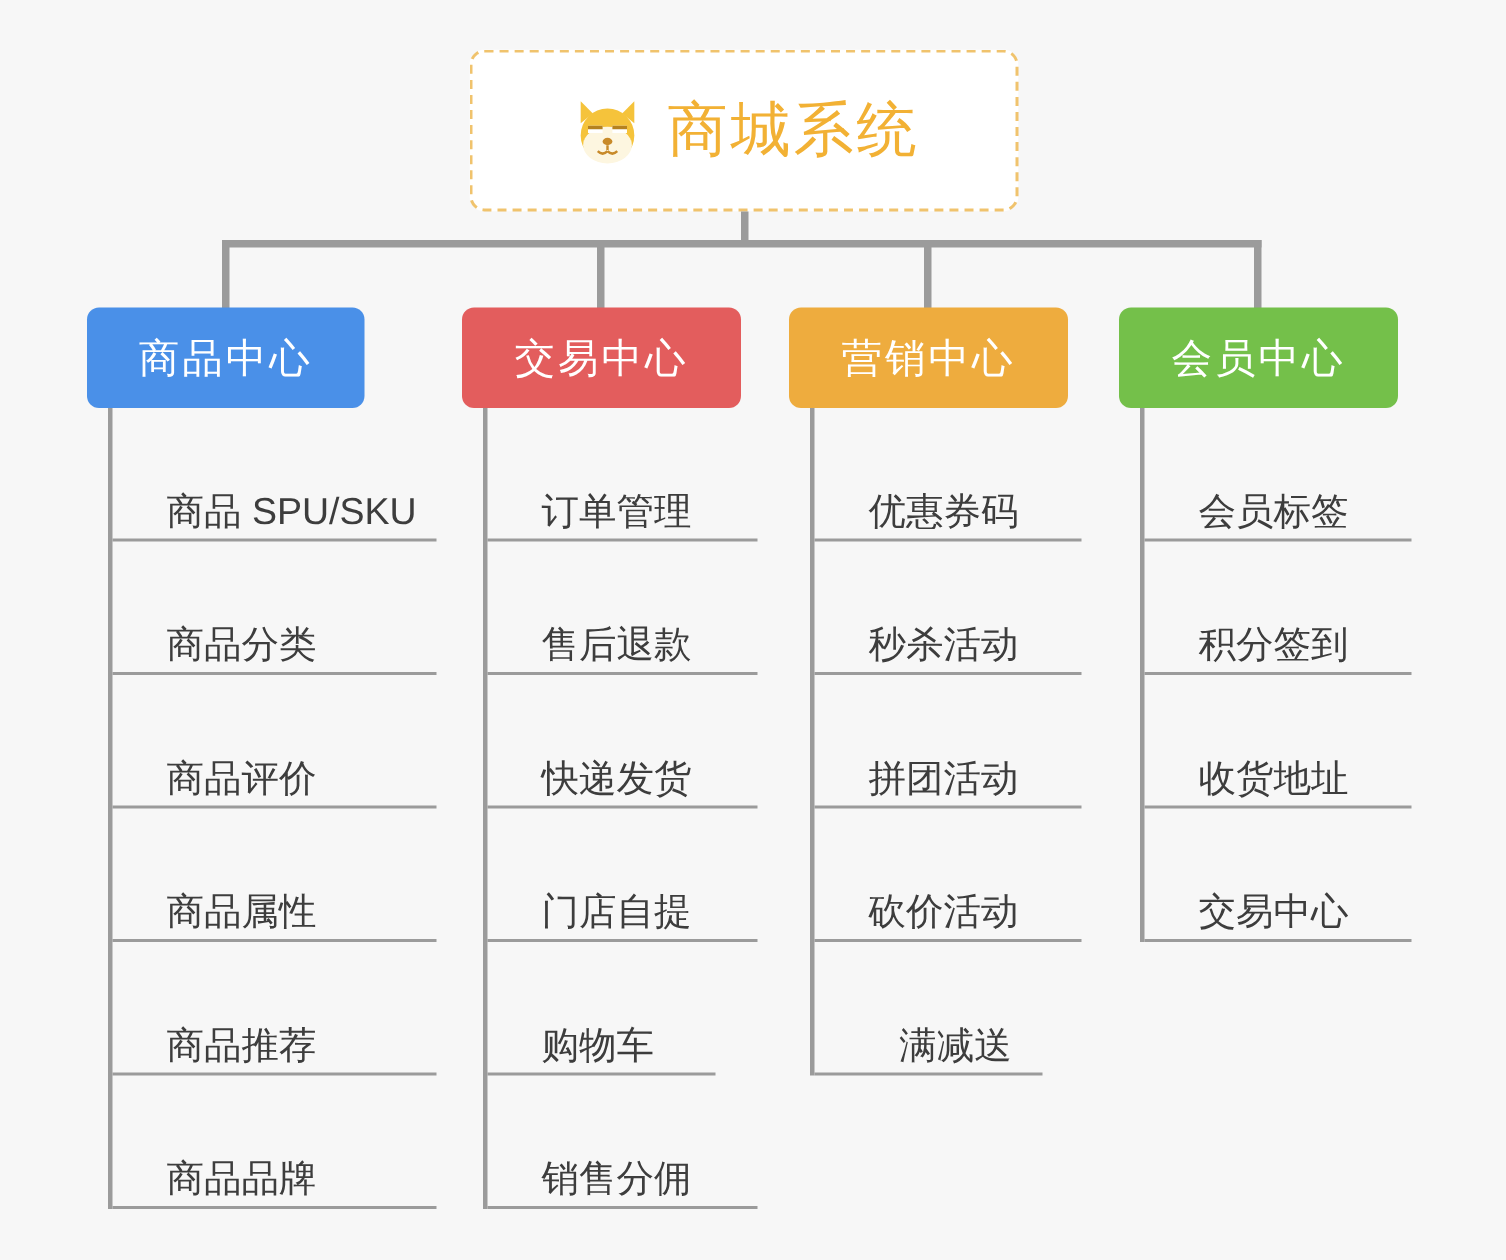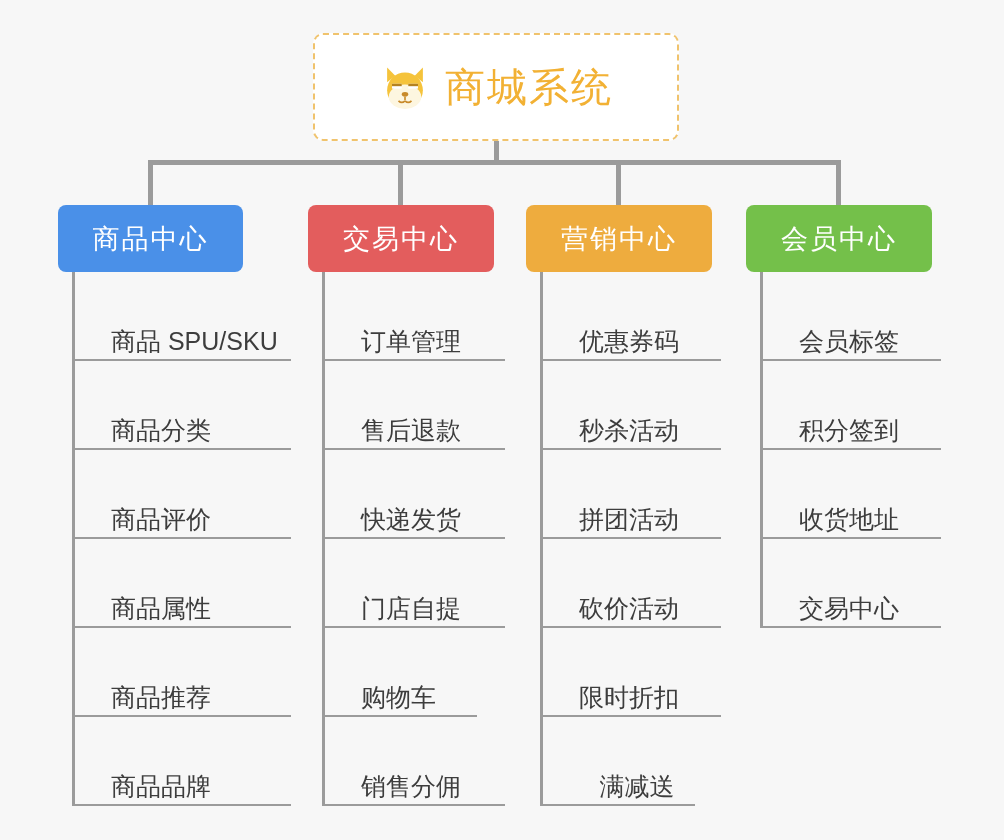--- a/index.html
+++ b/index.html
@@ -230,23 +230,20 @@
         </div>
       <div class="leaf">
           <span class="leaf-label">秒杀活动</span>
         </div>
       <div class="leaf">
           <span class="leaf-label">拼团活动</span>
         </div>
       <div class="leaf">
           <span class="leaf-label">砍价活动</span>
         </div>
-      <div class="leaf">
-          <span class="leaf-label">限时折扣</span>
-        </div>
       <div class="leaf w-narrow">
           <span class="leaf-label">满减送</span>
         </div>
     </div>
   </div>
 
   <div class="column c4">
     <div class="cat-box">
       <span>会员中心</span>
     </div>

